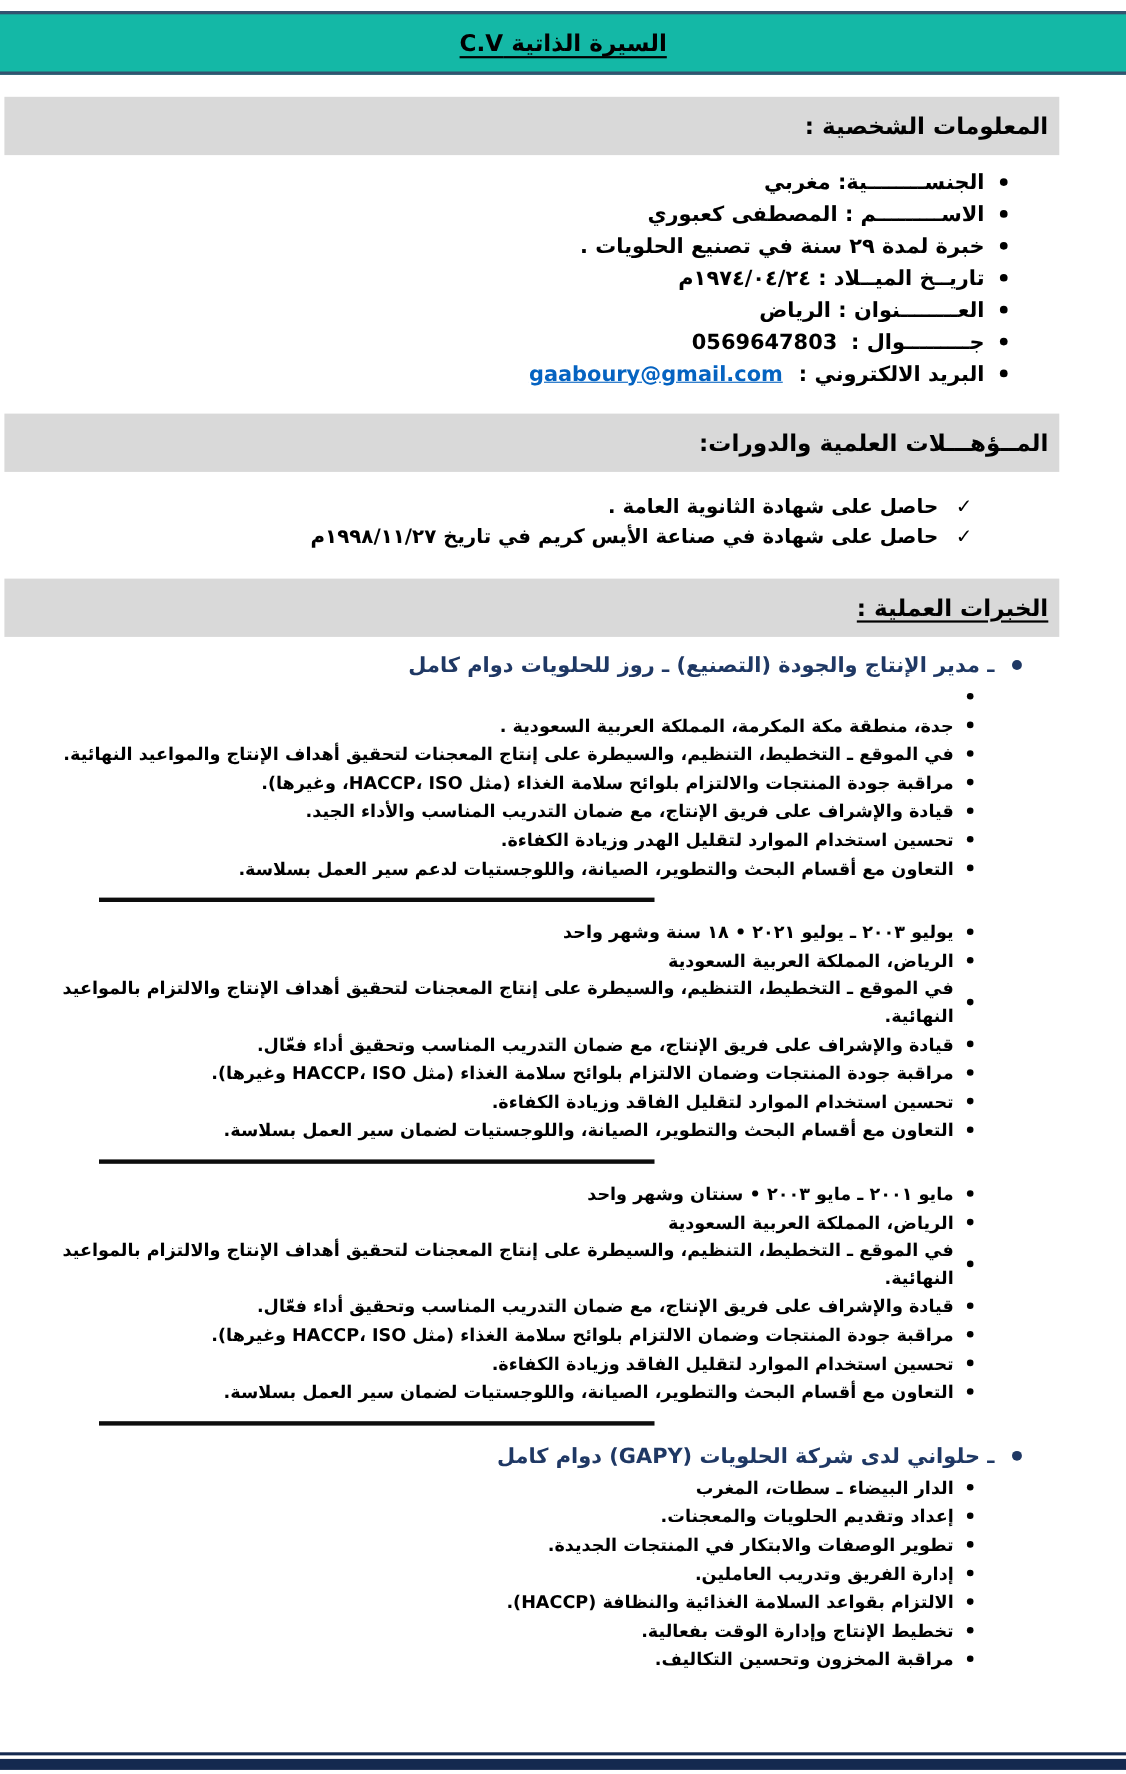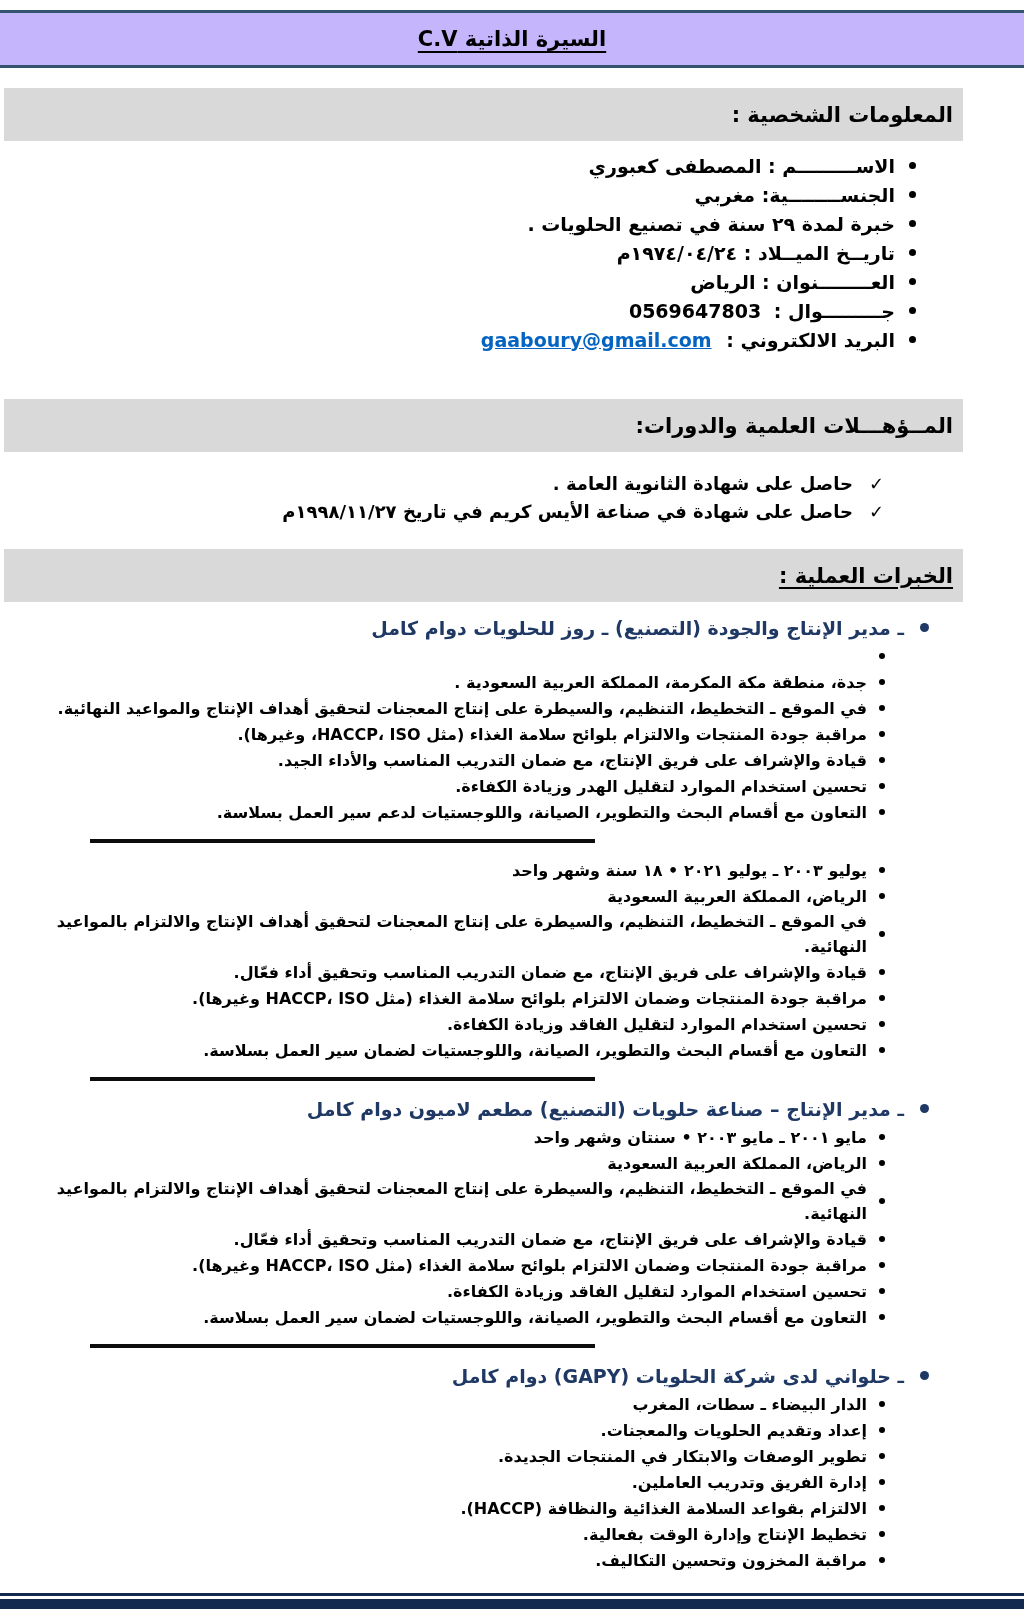--- a/index.html
+++ b/index.html
@@ -4,33 +4,33 @@
 <style>
   html,body{margin:0;padding:0;}
   body{
     width:1024px;height:1613px;position:relative;overflow:hidden;
     background:#ffffff;color:#000;
     font-family:"DejaVu Sans",sans-serif;font-weight:bold;
     direction:rtl;
   }
   
   .banner{
-    margin-top:10px;height:52px;background:#c4b5fd;
+    margin-top:10px;height:52px;background:#14b8a6;
     border-top:3px solid #33536f;border-bottom:3px solid #33536f;
     display:flex;align-items:center;justify-content:center;
   }
   .banner-title{font-size:21px;text-decoration:underline;text-underline-offset:5px;}
   
   .section-bar{
     background:#d9d9d9;width:959px;margin-right:61px;height:53px;
     display:flex;align-items:center;padding-right:10px;box-sizing:border-box;
     font-size:21px;
   }
   #personal-header{margin-top:20px;}
-  #qual-header{margin-top:45px;}
+  #qual-header{margin-top:22px;}
   #exp-header{margin-top:24px;}
   #exp-header .bar-text{text-decoration:underline;text-underline-offset:4px;}
   
   .p-list{margin:10px 108px 0 0;}
   .p-item{display:flex;align-items:center;height:29px;font-size:19px;}
   .dot{width:7px;height:7px;border-radius:50%;background:#000;margin-left:14px;flex:none;}
   .p-label{white-space:pre;}
   .email-link{color:#0563c1;text-decoration:underline;margin-right:8px;font-weight:bold;}
   .phone-number{margin-right:6px;}
   
@@ -58,25 +58,25 @@
   <span class="banner-title">السيرة الذاتية C.V</span>
 </div>
 
 <div id="personal-header" class="section-bar">
   <span class="bar-text">المعلومات الشخصية :</span>
 </div>
 
 <div class="p-list">
     <div class="p-item">
       <span class="dot"></span>
+      <span class="p-text">الجنســــــــية: مغربي</span>
+    </div>
+    <div class="p-item">
+      <span class="dot"></span>
       <span class="p-text">الاســـــــــم :  المصطفى كعبوري</span>
-    </div>
-    <div class="p-item">
-      <span class="dot"></span>
-      <span class="p-text">الجنســــــــية: مغربي</span>
     </div>
     <div class="p-item">
       <span class="dot"></span>
       <span class="p-text">خبرة لمدة ٢٩ سنة في تصنيع الحلويات .</span>
     </div>
     <div class="p-item">
       <span class="dot"></span>
       <span class="p-text">تاريــخ الميــلاد : ١٩٧٤/٠٤/٢٤م</span>
     </div>
     <div class="p-item">
@@ -173,24 +173,20 @@
       <div class="jb-item">
         <span class="dot"></span>
         <span class="jb-text">تحسين استخدام الموارد لتقليل الفاقد وزيادة الكفاءة.</span>
       </div>
       <div class="jb-item">
         <span class="dot"></span>
         <span class="jb-text">التعاون مع أقسام البحث والتطوير، الصيانة، واللوجستيات لضمان سير العمل بسلاسة.</span>
       </div>
     </div>
     <div class="divider"></div>
-    <div class="job-title-row">
-      <span class="job-dot"></span>
-      <span class="job-title-text">ـ مدير الإنتاج – صناعة حلويات  (التصنيع) مطعم لاميون دوام كامل</span>
-    </div>
     <div class="job-bullets">
       <div class="jb-item">
         <span class="dot"></span>
         <span class="jb-text">مايو ٢٠٠١ ـ مايو ٢٠٠٣ • سنتان وشهر واحد</span>
       </div>
       <div class="jb-item">
         <span class="dot"></span>
         <span class="jb-text">الرياض، المملكة العربية السعودية</span>
       </div>
       <div class="jb-item">

